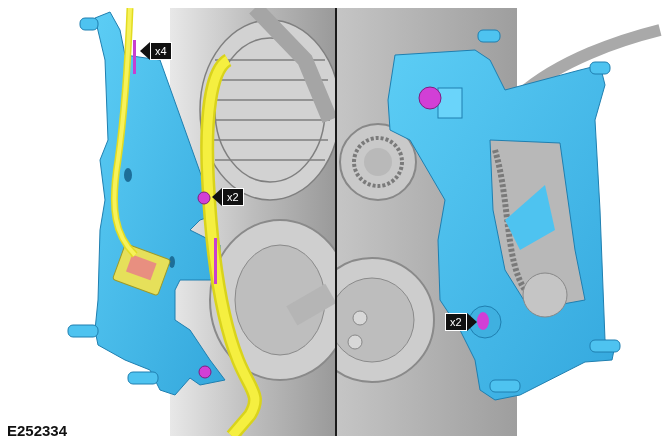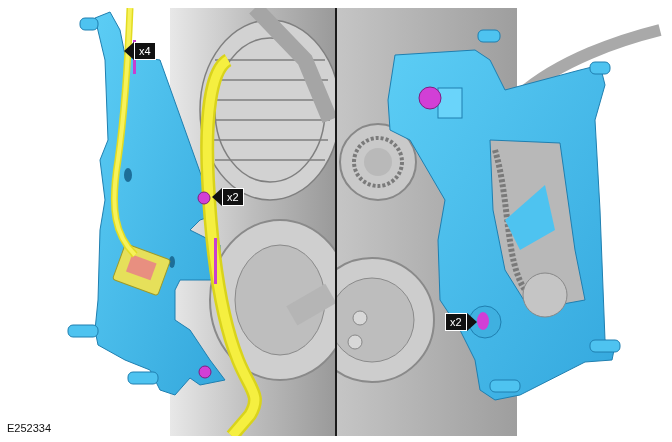--- a/index.html
+++ b/index.html
@@ -6,21 +6,21 @@
   body { width: 672px; height: 442px; position: relative; overflow: hidden; font-family: "Liberation Sans", sans-serif; }
   .figure { position: absolute; left: 0; top: 0; width: 672px; height: 442px; }
   .panel { position: absolute; top: 8px; height: 428px; overflow: hidden; }
   .panel-left { left: 64px; width: 271px; }
   .panel-right { left: 337px; width: 335px; }
   .divider { position: absolute; left: 335px; top: 8px; width: 2px; height: 428px; background: #1a1a1a; }
   .callout { position: absolute; height: 16px; display: flex; align-items: center; }
   .callout .box { background: #111; color: #fff; font-size: 11px; line-height: 16px; padding: 0 4px; height: 16px; border: 1px solid #fff; }
   .callout-left .tip { width: 0; height: 0; border-top: 9px solid transparent; border-bottom: 9px solid transparent; border-right: 10px solid #111; }
   .callout-right .tip { width: 0; height: 0; border-top: 9px solid transparent; border-bottom: 9px solid transparent; border-left: 10px solid #111; }
-  .figure-id { position: absolute; left: 7px; top: 422px; font-size: 11px; color: #111; }
+  .figure-id { position: absolute; left: 7px; top: 422px; font-size: 15px; color: #111; font-weight: bold; }
 </style>
 </head>
 <body>
 
 <div class="figure">
 
   <div class="panel panel-left">
     <svg width="271" height="428" viewBox="64 8 271 428">
       <defs>
         <linearGradient id="engL" x1="0" y1="0" x2="1" y2="0">
@@ -121,21 +121,21 @@
       <rect x="490" y="380" width="30" height="12" rx="5" fill="#4ec3f0" stroke="#1f7fb0"></rect>
 
       <rect x="438" y="88" width="24" height="30" fill="#6ad4fa" stroke="#1f7fb0"></rect>
 
       <circle cx="430" cy="98" r="11" fill="#d23fd6" stroke="#7e1f80"></circle>
       <circle cx="485" cy="322" r="16" fill="#3fb0e0" stroke="#1f7fb0"></circle>
       <ellipse cx="483" cy="321" rx="6" ry="9" fill="#d23fd6"></ellipse>
     </svg>
   </div>
 
-  <div class="callout callout-left" style="left:124px; top:43px;text-align:right;">
+  <div class="callout callout-left" style="left:140px; top:43px;text-align:right;">
     <span class="tip"></span>
     <span class="box">x4</span>
   </div>
   <div class="callout callout-left" style="left:212px; top:189px;">
     <span class="tip"></span>
     <span class="box">x2</span>
   </div>
   <div class="callout callout-right" style="left:445px; top:314px;">
     <span class="box">x2</span>
     <span class="tip"></span>

